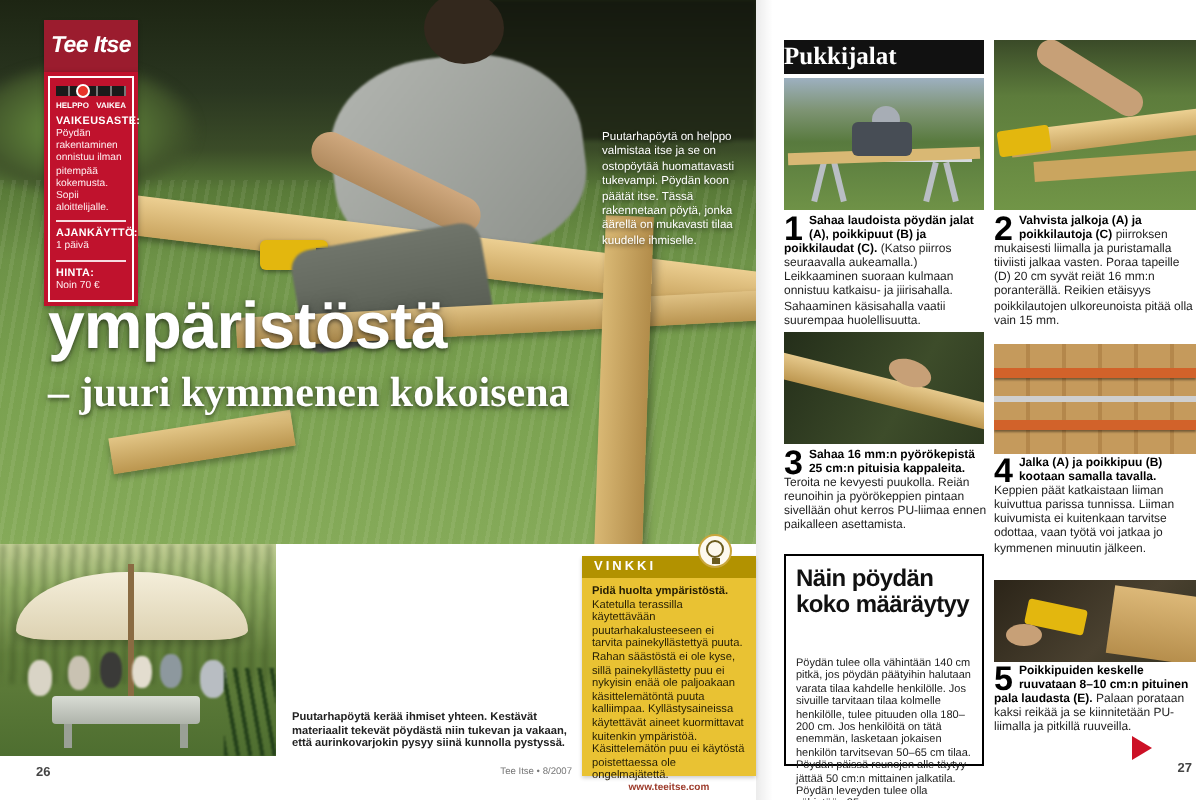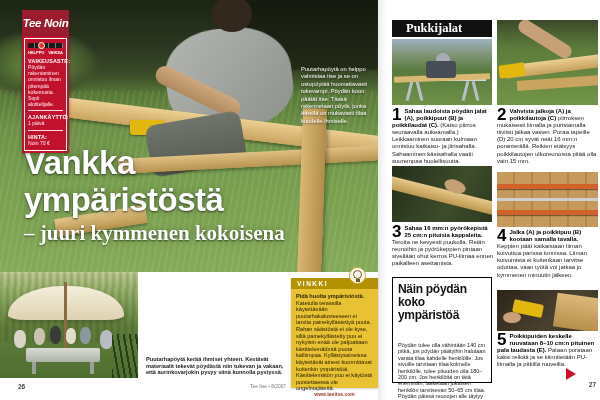--- a/index.html
+++ b/index.html
@@ -82,21 +82,21 @@
   .tip-body{padding:4px 5px;font-size:5.6px;line-height:6.6px;color:#241d04;}
   .bulb{left:349px;top:267px;width:17px;height:17px;border-radius:50%;background:#fdf9ee;
     border:1px solid #c8a63c;box-sizing:border-box;z-index:3;}
   .bulb-glass{width:7px;height:7px;border:1px solid #6b5b1e;border-radius:50%;margin:2px auto 0;}
   .bulb-base{width:4px;height:3px;background:#6b5b1e;margin:0 auto;}
   .website{left:291px;top:391px;width:87px;text-align:center;font-size:5px;font-weight:bold;color:#9c3a2a;}
   
   .gutter{left:378px;top:0;width:12px;height:400px;
     background:linear-gradient(90deg,rgba(0,0,0,.08),rgba(0,0,0,0) 70%);}
   .sec-head{left:392px;top:20px;width:100px;height:17px;background:#111;color:#fff;
-    display:flex;align-items:center;padding-left:14px;box-sizing:border-box;
+    display:flex;align-items:center;padding-left:0;box-sizing:border-box;
     font-family:"Liberation Serif",serif;font-weight:bold;font-size:12.5px;}
   .step{font-size:6px;line-height:7.1px;color:#222;}
   .step b{font-weight:bold;color:#000;}
   .stepnum{float:left;font-size:17px;font-weight:800;line-height:14px;margin:0 3px 0 0;color:#000;}
   .sizebox{left:392px;top:277px;width:100px;height:106px;background:#fff;border:1px solid #000;
     box-sizing:border-box;padding:5px 5px;}
   .sizebox-title{font-size:12px;font-weight:800;line-height:13px;letter-spacing:-.3px;margin-bottom:20px;}
   .sizebox-text{font-size:5.5px;line-height:6.4px;color:#222;}
   .arrow-next{left:566px;top:368px;width:0;height:0;border-left:10px solid #cc1126;
     border-top:6px solid transparent;border-bottom:6px solid transparent;}
@@ -143,28 +143,27 @@
     <div class="abs arm"></div>
     <div class="abs drill-main"></div>
     <div class="abs shorts"></div>
     <div class="abs beam-b"></div>
     <div class="abs post"></div>
     <div class="abs scrap"></div>
 
     <div class="abs photo-cap">Puutarhapöytä on helppo valmistaa itse ja se on ostopöytää huomattavasti tukevampi. Pöydän koon päätät itse. Tässä rakennetaan pöytä, jonka äärellä on mukavasti tilaa kuudelle ihmiselle.</div>
 
     <div class="abs headline">
-      <div class="hl-sans">Vankka</div>
       <div class="hl-sans">ympäristöstä</div>
       <div class="hl-serif">– juuri kymmenen kokoisena</div>
     </div>
   </div>
 
   <div class="abs logo-box">
-    <span class="logo-text">Tee Noin</span>
+    <span class="logo-text">Tee Itse</span>
   </div>
 
   <div class="abs panel">
     <div class="panel-inner">
       <div class="meter">
         <div class="meter-dot"></div>
       </div>
       <div class="scale-row">
         <span>HELPPO</span>
         <span>VAIKEA</span>
@@ -279,21 +278,21 @@
 
   <div class="abs step" style="left:497px;top:333px;width:102px;">
     <span class="stepnum">5</span>
     <b>Poikkipuiden keskelle ruuvataan 8–10 cm:n pituinen pala laudasta (E).</b>
     <span>Palaan porataan kaksi reikää ja se kiinnitetään PU-liimalla ja pitkillä ruuveilla.</span>
   </div>
 
   <div class="abs sizebox">
     <div class="sizebox-title">
       <div>Näin pöydän</div>
-      <div>koko ympäristöä</div>
+      <div>koko määräytyy</div>
     </div>
     <div class="sizebox-text">Pöydän tulee olla vähintään 140 cm pitkä, jos pöydän päätyihin halutaan varata tilaa kahdelle henkilölle. Jos sivuille tarvitaan tilaa kolmelle henkilölle, tulee pituuden olla 180–200 cm. Jos henkilöitä on tätä enemmän, lasketaan jokaisen henkilön tarvitsevan 50–65 cm tilaa. Pöydän päissä reunojen alle täytyy jättää 50 cm:n mittainen jalkatila. Pöydän leveyden tulee olla vähintään 85 cm.</div>
   </div>
 
   <div class="abs arrow-next"></div>
   <div class="abs pageno" style="left:560px;top:381px;width:36px;text-align:right;">27</div>
 
 </div>
 
 </body></html>

